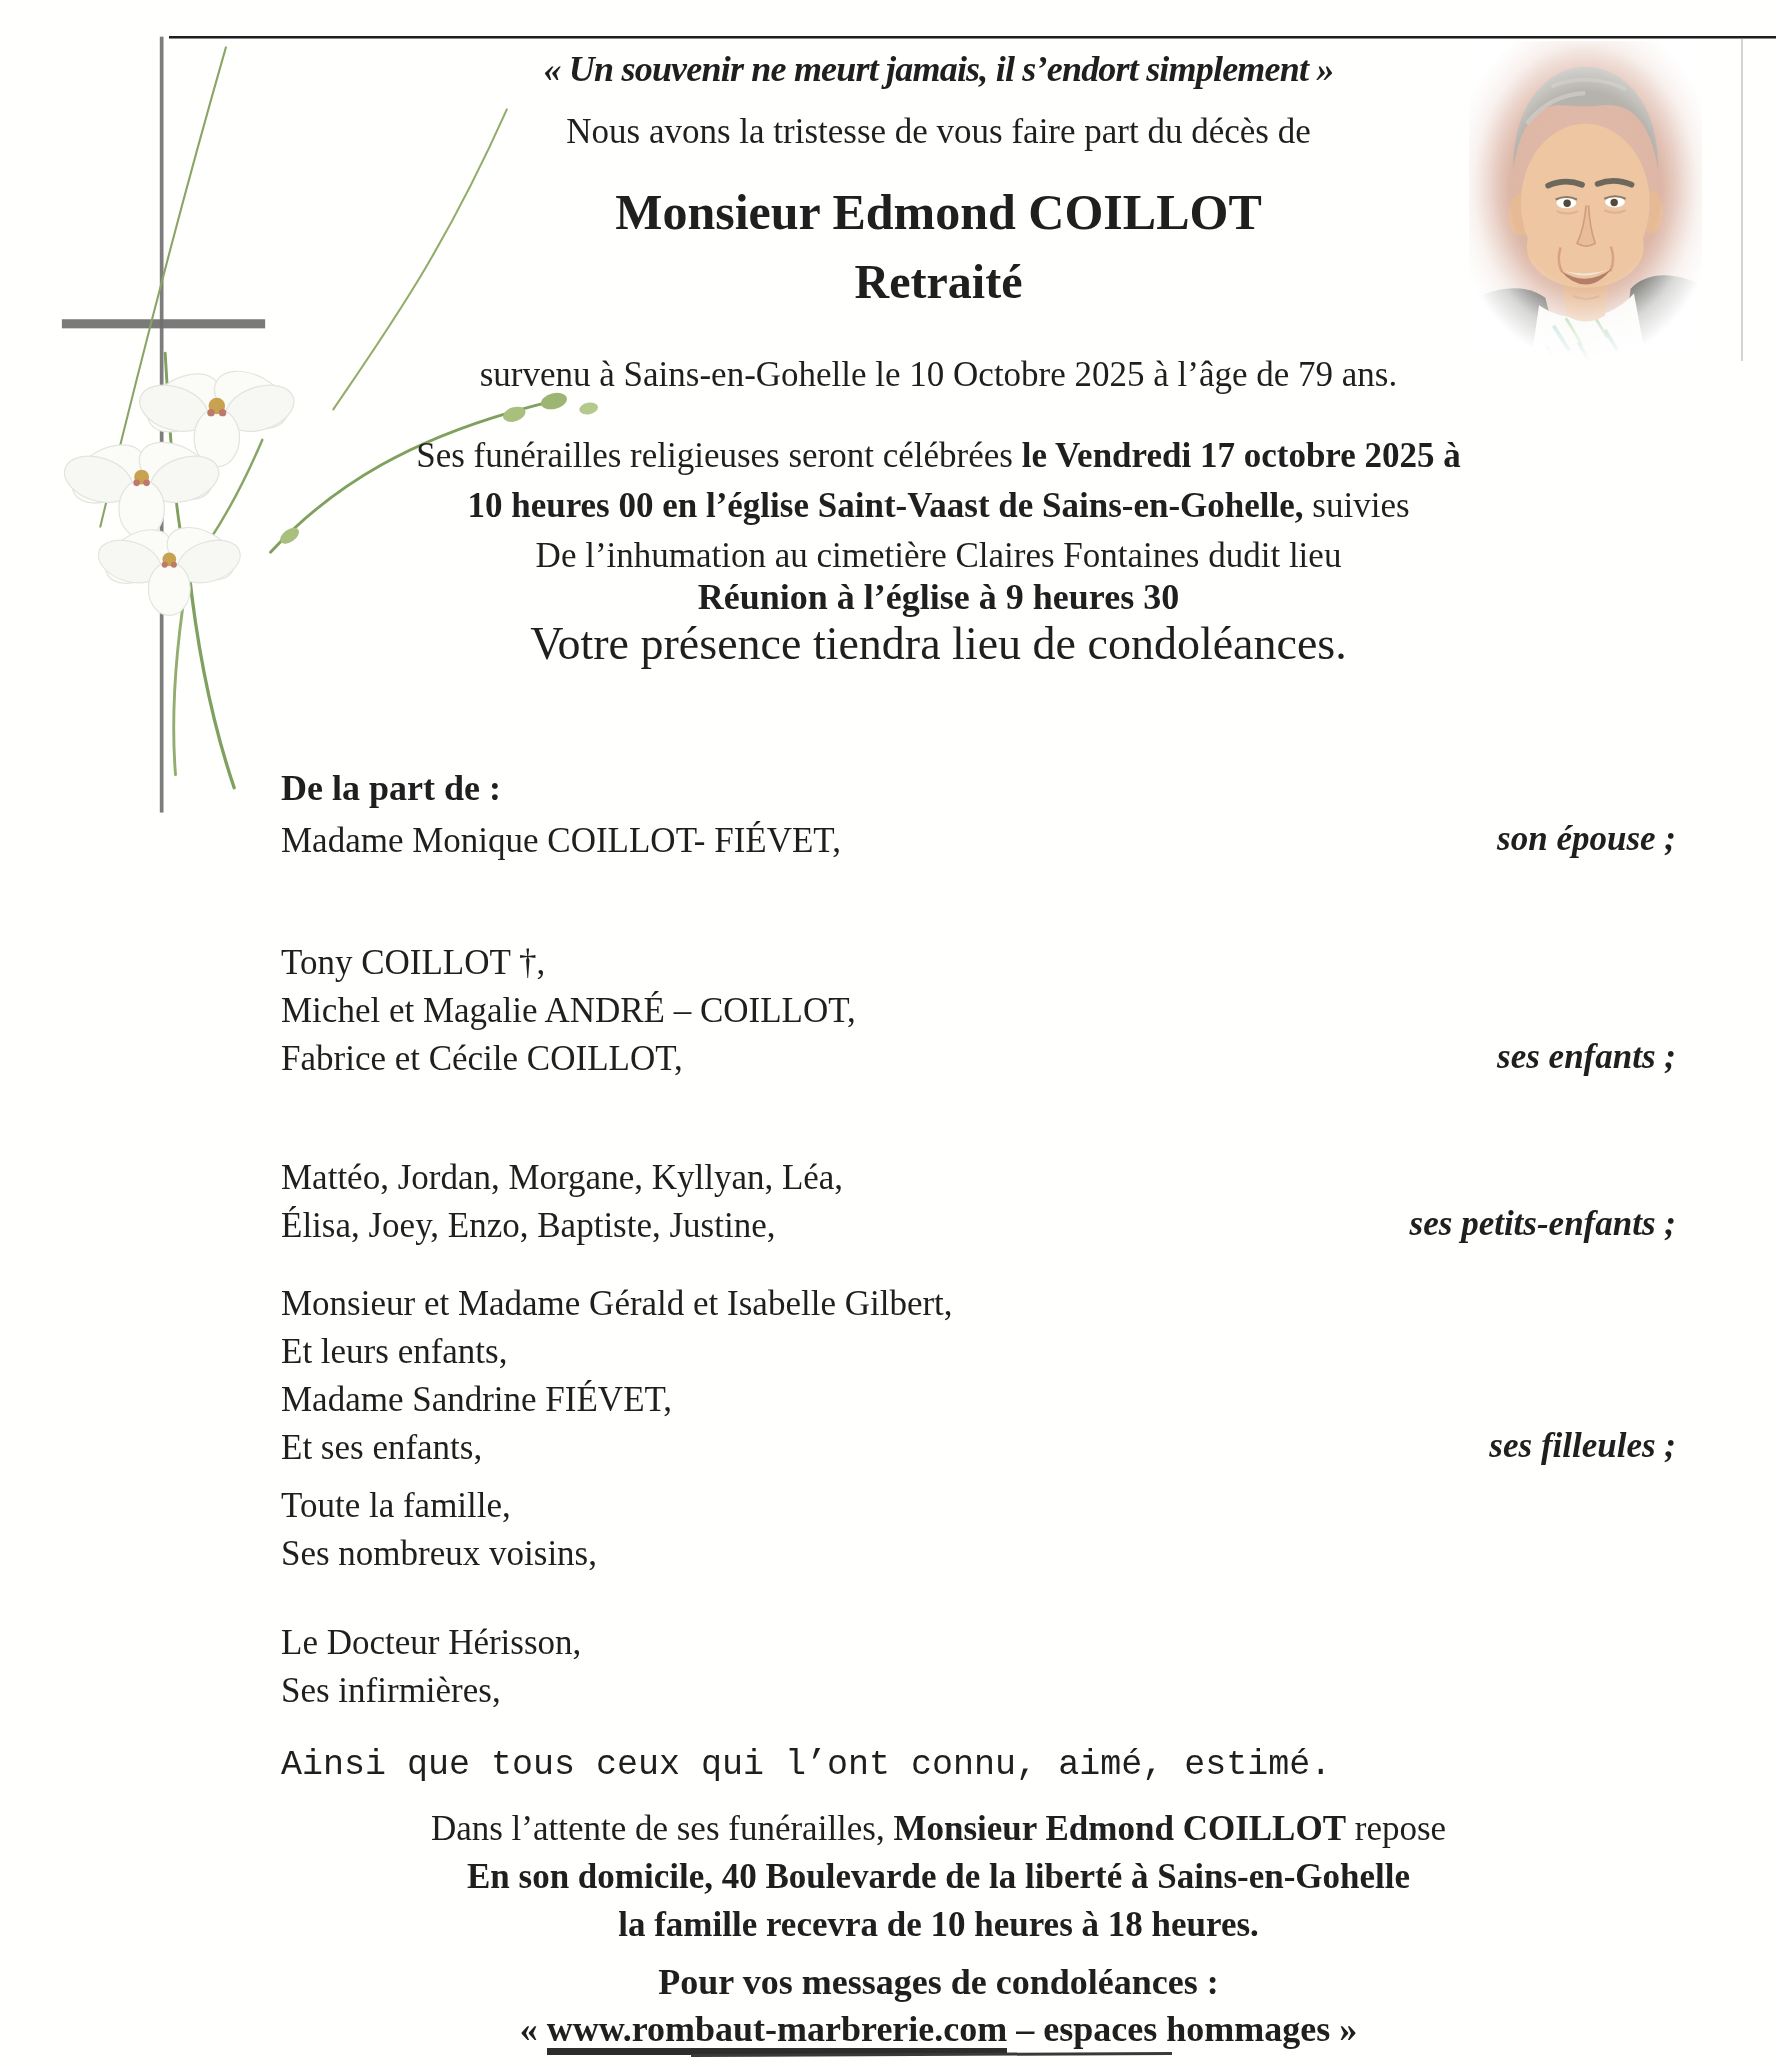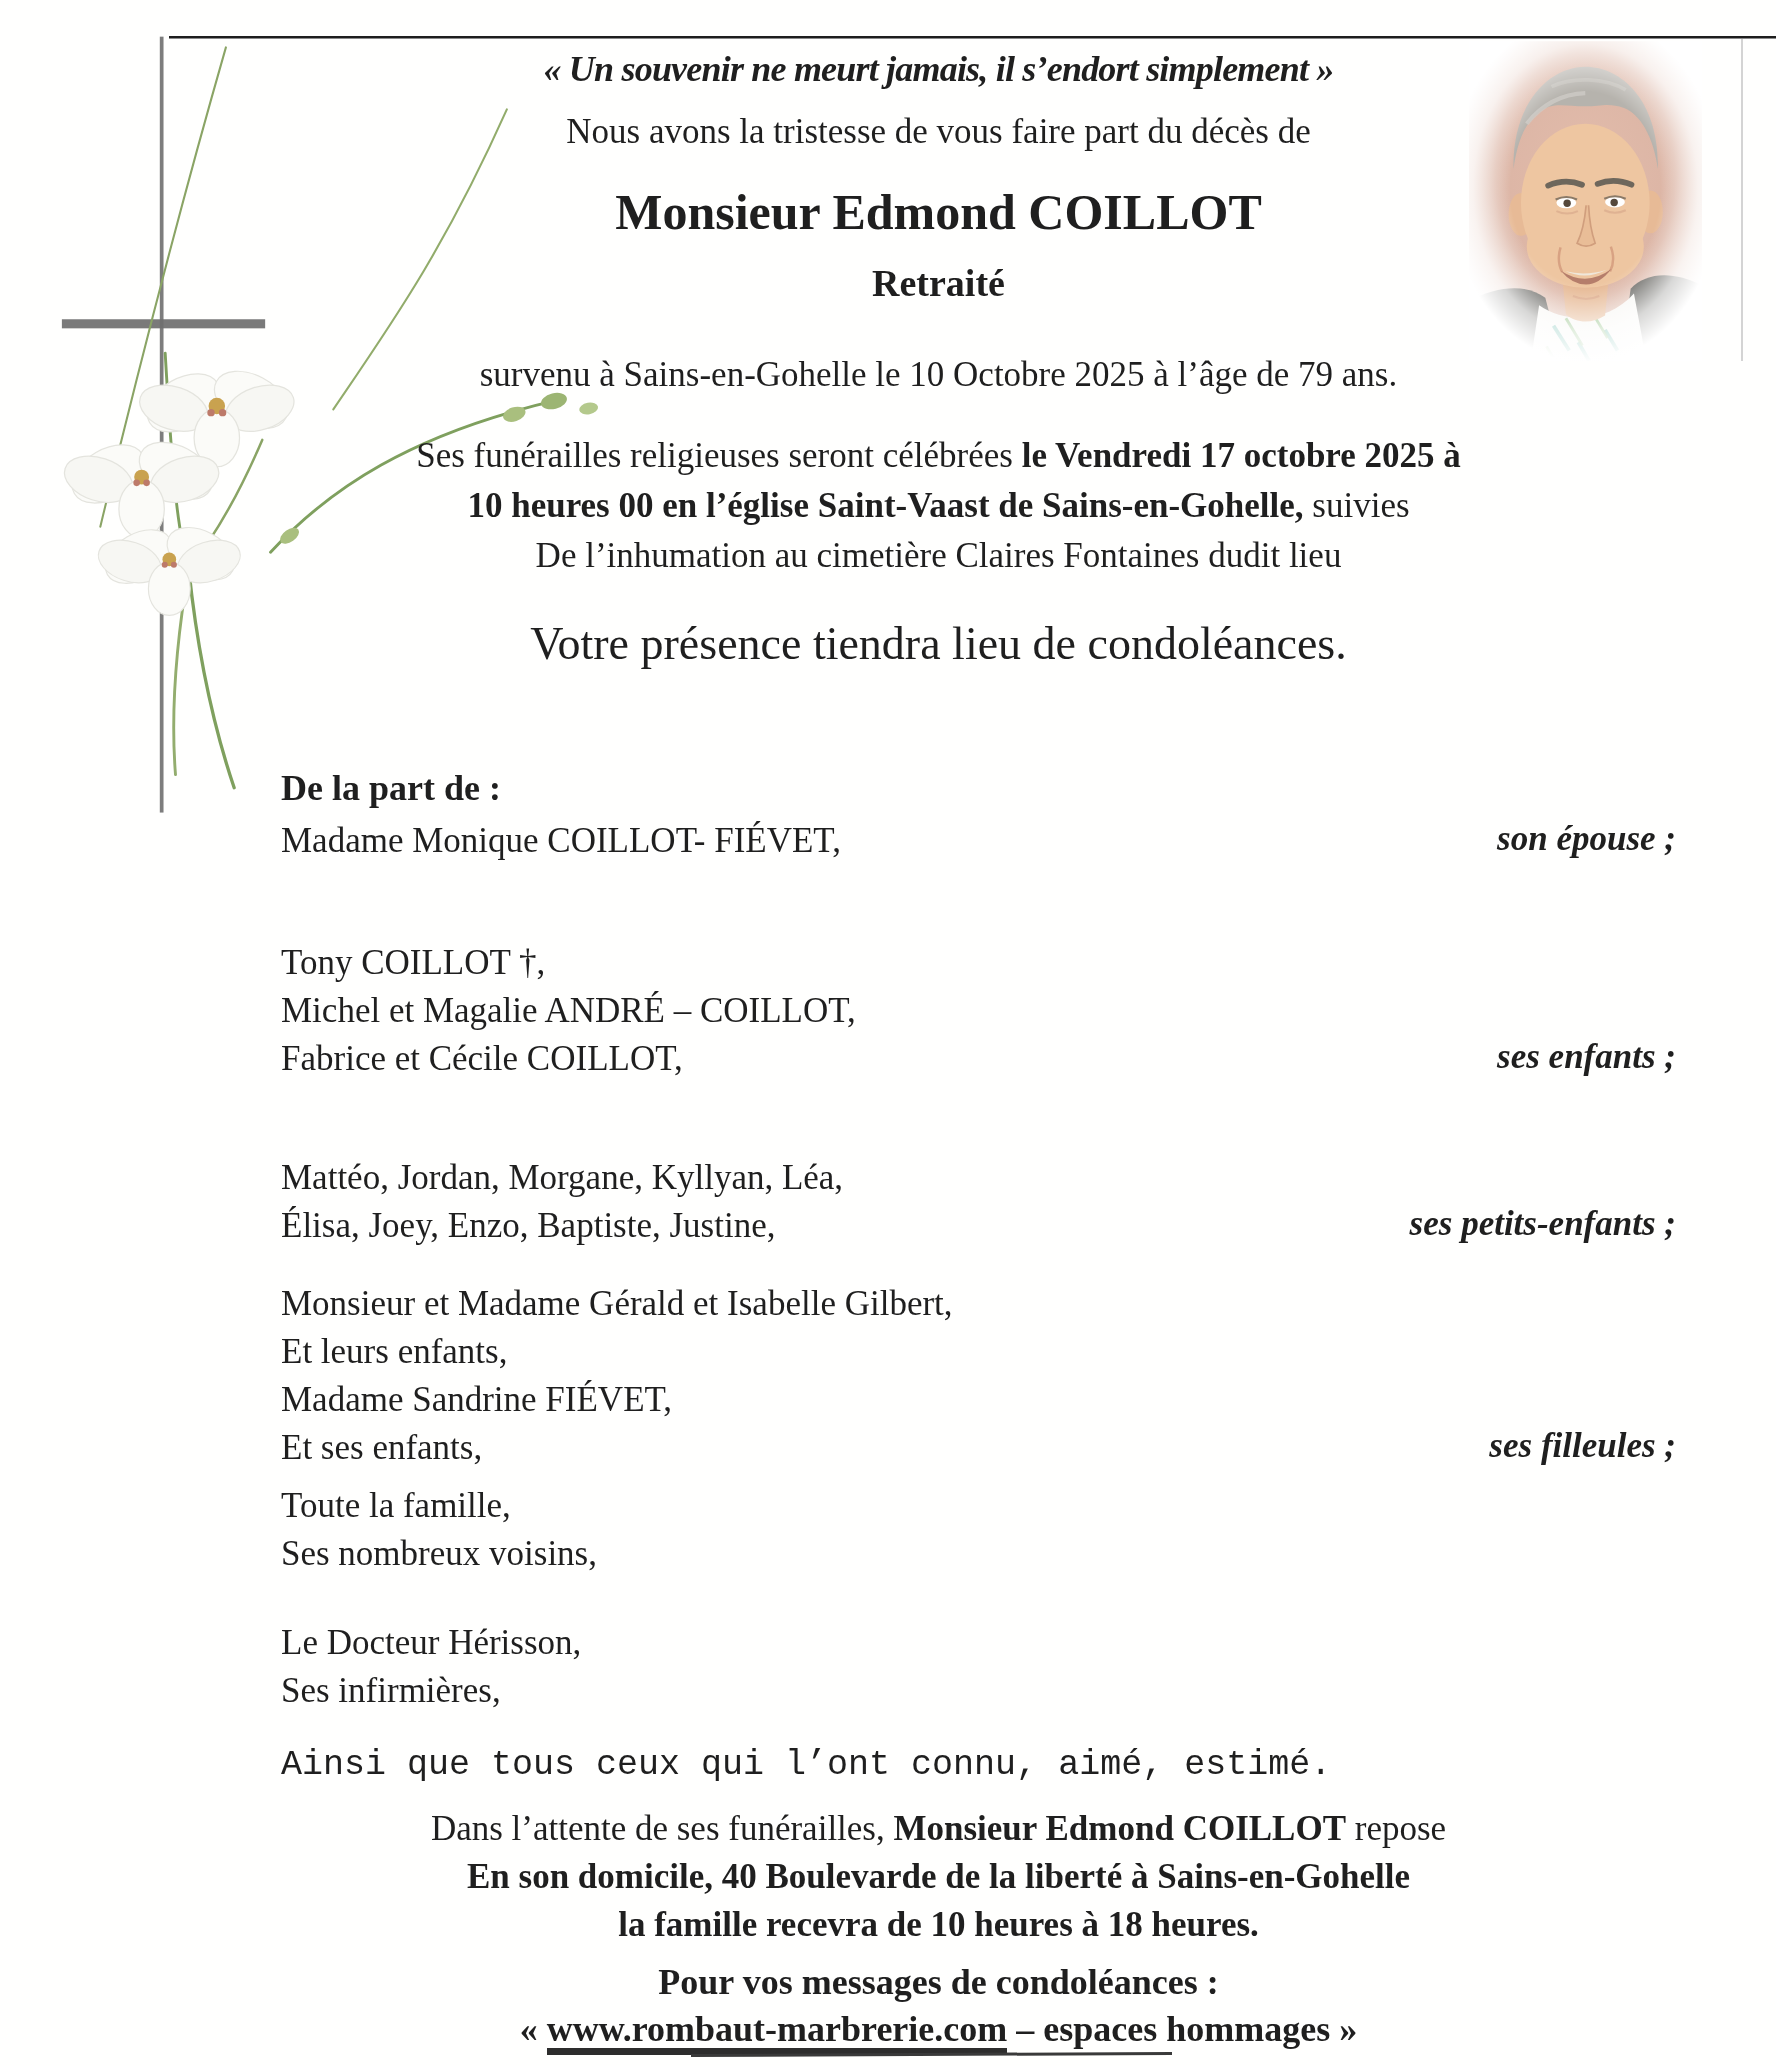--- a/index.html
+++ b/index.html
@@ -24,21 +24,21 @@
 
   
   #content{position:absolute;left:174px;top:0;width:1529px;height:2234px;}
   .c{position:absolute;left:0;right:0;text-align:center;line-height:1.08;}
   .left{position:absolute;left:107px;right:27px;text-align:left;margin-top:14px;}
   .b{font-weight:bold;}
 
   .quote{top:50px;font-size:36px;font-weight:bold;font-style:italic;letter-spacing:-0.8px;}
   .intro{top:113px;font-size:35px;}
   .name{top:185px;font-size:50px;font-weight:bold;}
-  .title{top:263px;font-size:38px;font-weight:bold;}
+  .title{top:256px;font-size:48px;font-weight:bold;}
   .death{top:356px;font-size:35px;}
   .ceremony{top:431px;font-size:35px;}
   .ceremony .line{line-height:50px;}
   .reunion{top:578px;font-size:36px;}
   .presence{top:619px;font-size:46px;}
 
   .heading{top:750px;font-size:36px;line-height:48px;}
   .group{font-size:35px;}
   .group .gl{line-height:48px;white-space:nowrap;}
   .rlabel{position:absolute;right:0;bottom:5.8px;font-style:italic;font-weight:bold;font-size:35px;white-space:nowrap;}
@@ -183,20 +183,21 @@
     <div class="c name">Monsieur Edmond COILLOT</div>
     <div class="c title">Retraité</div>
     <div class="c death">survenu à Sains-en-Gohelle le 10 Octobre 2025 à l’âge de 79 ans.</div>
 
     <div class="c ceremony">
       <div class="line"><span>Ses funérailles religieuses seront célébrées </span><b>le Vendredi 17 octobre 2025 à</b></div>
       <div class="line"><b>10 heures 00 en l’église Saint-Vaast de Sains-en-Gohelle,</b><span> suivies</span></div>
       <div class="line">De l’inhumation au cimetière Claires Fontaines dudit lieu</div>
     </div>
 
+    <div class="c reunion b">Réunion à l’église à 9 heures 30</div>
     <div class="c presence">Votre présence tiendra lieu de condoléances.</div>
 
     <div class="left heading b">De la part de :</div>
 
     <div class="left group" style="top:803px">
       <div class="gl">Madame Monique COILLOT- FIÉVET,</div>
       <span class="rlabel">son épouse ;</span>
     </div>
 
     <div class="left group" style="top:925px">

